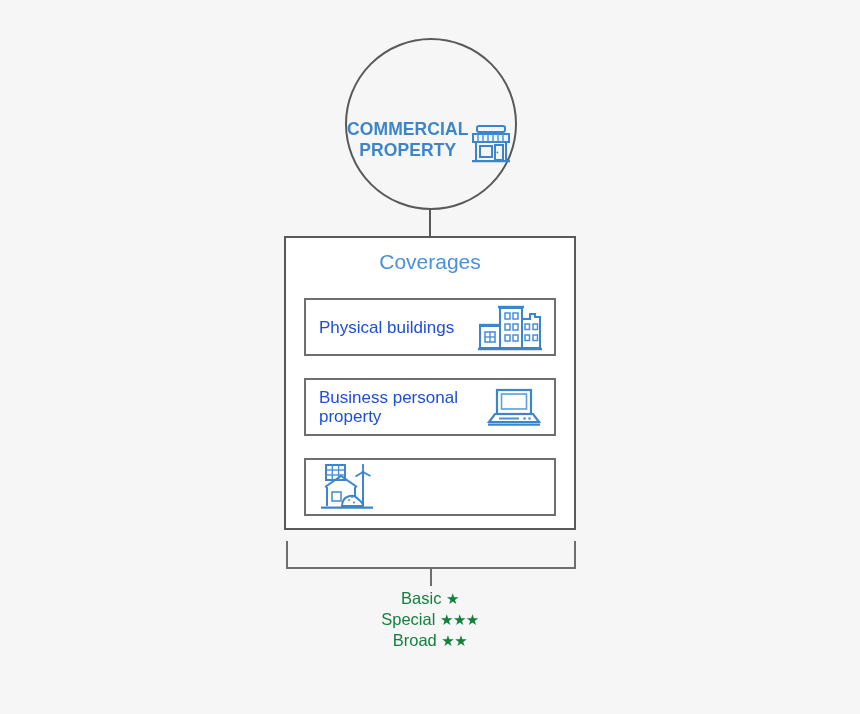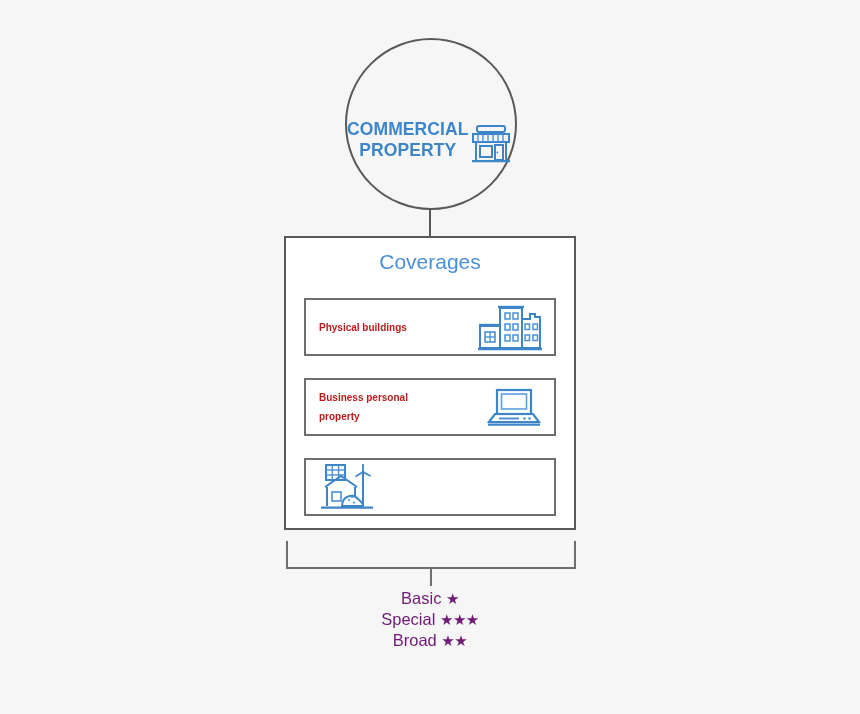--- a/index.html
+++ b/index.html
@@ -92,25 +92,24 @@
     box-sizing: border-box;
     height: 58px;
     margin-bottom: 22px;
     display: flex;
     align-items: center;
     justify-content: space-between;
     padding: 0 10px 0 13px;
   }
   .coverage-item:last-child { margin-bottom: 0; }
   .coverage-label {
-    color: #b91c1c;
-    font-size: 10px;
+    color: #1d4ed8;
+    font-size: 17px;
     line-height: 19px;
     max-width: 172px;
-    font-weight: bold;
   }
   .coverage-icon { line-height: 0; flex: 0 0 auto; }
 
   
   .bracket {
     position: absolute;
     left: 286px;
     top: 541px;
     width: 290px;
     height: 28px;
@@ -136,21 +135,21 @@
     width: 860px;
     text-align: center;
   }
   .levels-heading {
     color: #4d4d4f;
     font-size: 16.5px;
     line-height: 22px;
     margin-bottom: 2px;
   }
   .level-row {
-    color: #701a75;
+    color: #15803d;
     font-size: 16.5px;
     line-height: 20px;
     white-space: nowrap;
   }
   .level-name { }
   .level-stars {
     letter-spacing: -0.5px;
     font-size: 15px;
   }
 </style>

